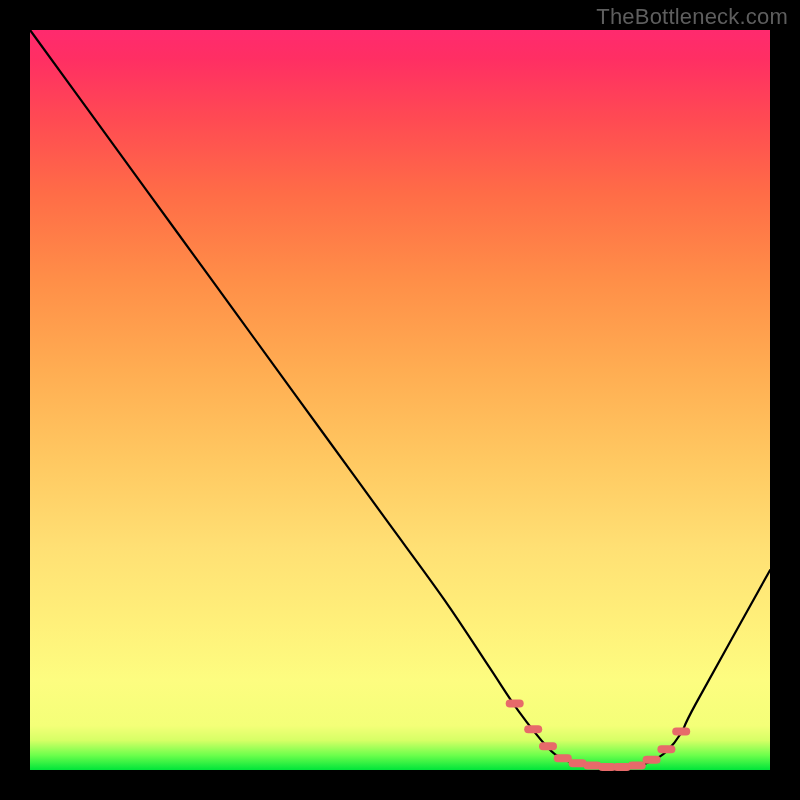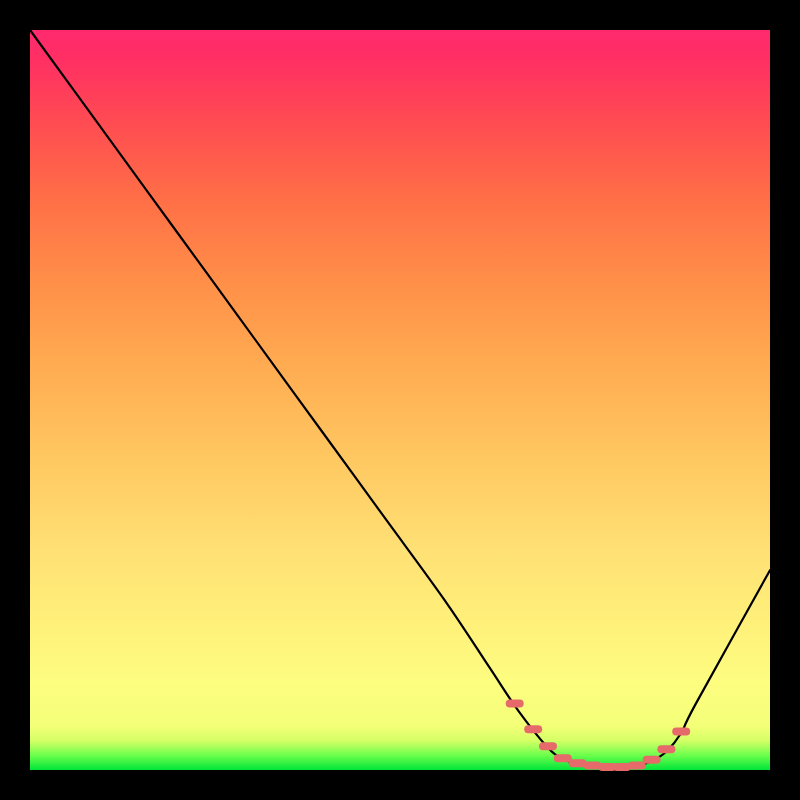--- a/index.html
+++ b/index.html
@@ -58,20 +58,21 @@
     top: 0;
     width: 740px;
     height: 740px;
     overflow: visible;
   }
 </style>
 </head>
 <body>
 
 <div class="frame">
+  <div class="watermark">TheBottleneck.com</div>
 
   <div class="plot-area">
     <svg class="curve" viewBox="0 0 740 740" preserveAspectRatio="none">
       <path id="curvePath" fill="none" stroke="#000000" stroke-width="2.2" stroke-linejoin="round" stroke-linecap="round" d="M 0.00 0.00 C 10.66 14.65, 37.89 52.10, 59.20 81.40 C 80.51 110.70, 97.09 133.50, 118.40 162.80 C 139.71 192.10, 156.29 214.90, 177.60 244.20 C 198.91 273.50, 215.49 296.30, 236.80 325.60 C 258.11 354.90, 274.69 377.70, 296.00 407.00 C 317.31 436.30, 333.89 459.10, 355.20 488.40 C 376.51 517.70, 395.75 543.16, 414.40 569.80 C 433.05 596.44, 445.48 616.42, 458.80 636.40 C 472.12 656.38, 477.74 666.15, 488.40 680.80 C 499.06 695.45, 510.01 709.14, 518.00 717.80 C 525.99 726.46, 527.47 725.97, 532.80 728.90 C 538.13 731.83, 542.27 732.75, 547.60 734.08 C 552.93 735.41, 557.07 735.63, 562.40 736.30 C 567.73 736.97, 571.87 737.51, 577.20 737.78 C 582.53 738.05, 586.67 738.05, 592.00 737.78 C 597.33 737.51, 601.47 737.50, 606.80 736.30 C 612.13 735.10, 616.27 733.78, 621.60 731.12 C 626.93 728.46, 631.07 726.56, 636.40 721.50 C 641.73 716.44, 645.87 711.66, 651.20 703.00 C 656.53 694.34, 650.02 702.70, 666.00 673.40 C 681.98 644.10, 726.68 564.18, 740.00 540.20"></path>
       <g id="markers">
           <line x1="479.70" x2="489.70" y1="673.40" y2="673.40" stroke="#e76a6a" stroke-width="8" stroke-linecap="round"></line>
           <line x1="498.20" x2="508.20" y1="699.30" y2="699.30" stroke="#e76a6a" stroke-width="8" stroke-linecap="round"></line>
           <line x1="513.00" x2="523.00" y1="716.32" y2="716.32" stroke="#e76a6a" stroke-width="8" stroke-linecap="round"></line>
           <line x1="527.80" x2="537.80" y1="728.16" y2="728.16" stroke="#e76a6a" stroke-width="8" stroke-linecap="round"></line>
           <line x1="542.60" x2="552.60" y1="733.34" y2="733.34" stroke="#e76a6a" stroke-width="8" stroke-linecap="round"></line>

